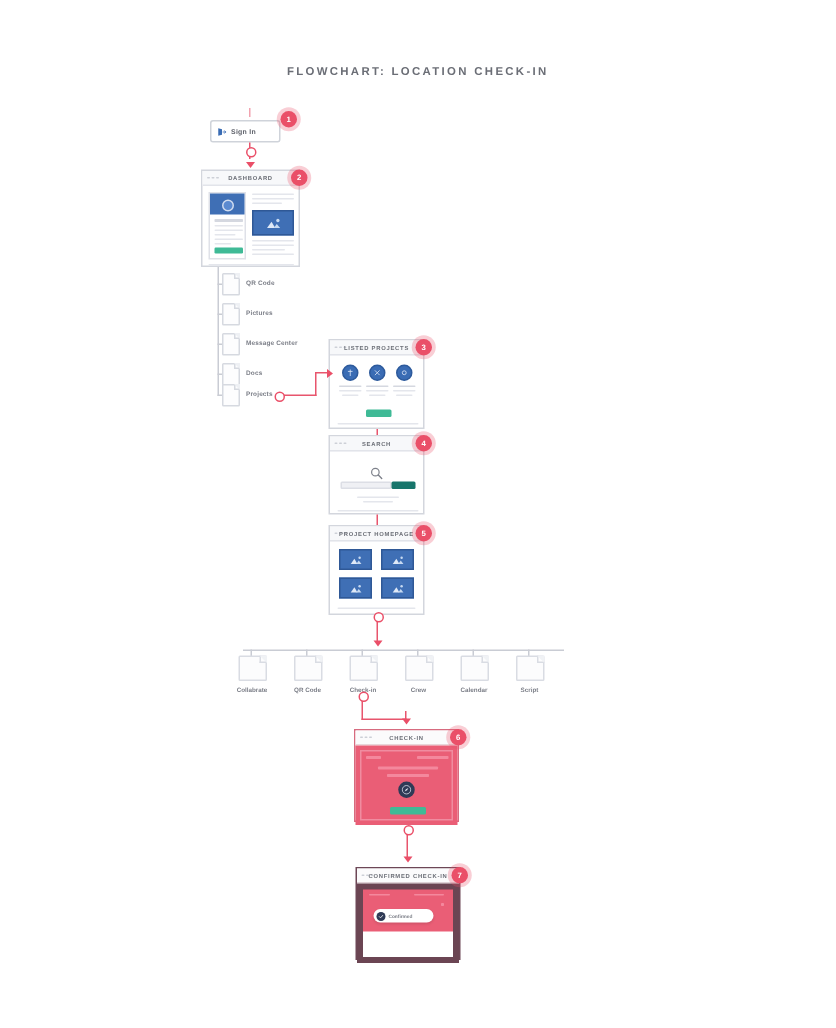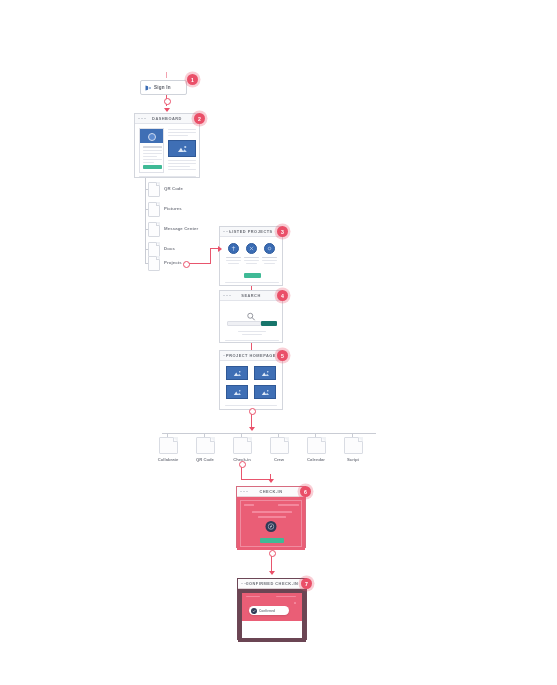--- a/index.html
+++ b/index.html
@@ -175,20 +175,21 @@
   }
   .toast .tic{width:6px;height:6px;border-radius:50%;background:#2f3a56;flex:0 0 auto;
     display:flex;align-items:center;justify-content:center;}
   .toast .ttxt{font-size:3.2px;color:#7b7e87;font-weight:700;white-space:nowrap;}
 </style>
 </head>
 <body>
 
 <div class="canvas">
 
+  <div class="title">FLOWCHART: LOCATION CHECK-IN</div>
 
   <div class="signin">
     <span class="ico-login">
       <svg width="6" height="6" viewBox="0 0 12 12">
         <path d="M1 1 L6 2.4 L6 9.6 L1 11 Z" fill="#3a6cb4"></path>
         <path d="M7.4 6 L11 6" stroke="#3a6cb4" stroke-width="1.1" stroke-linecap="round"></path>
         <path d="M9.4 4.3 L11 6 L9.4 7.7" fill="none" stroke="#3a6cb4" stroke-width="1.1" stroke-linecap="round" stroke-linejoin="round"></path>
       </svg>
     </span>
     <span class="lbl">Sign In</span>

